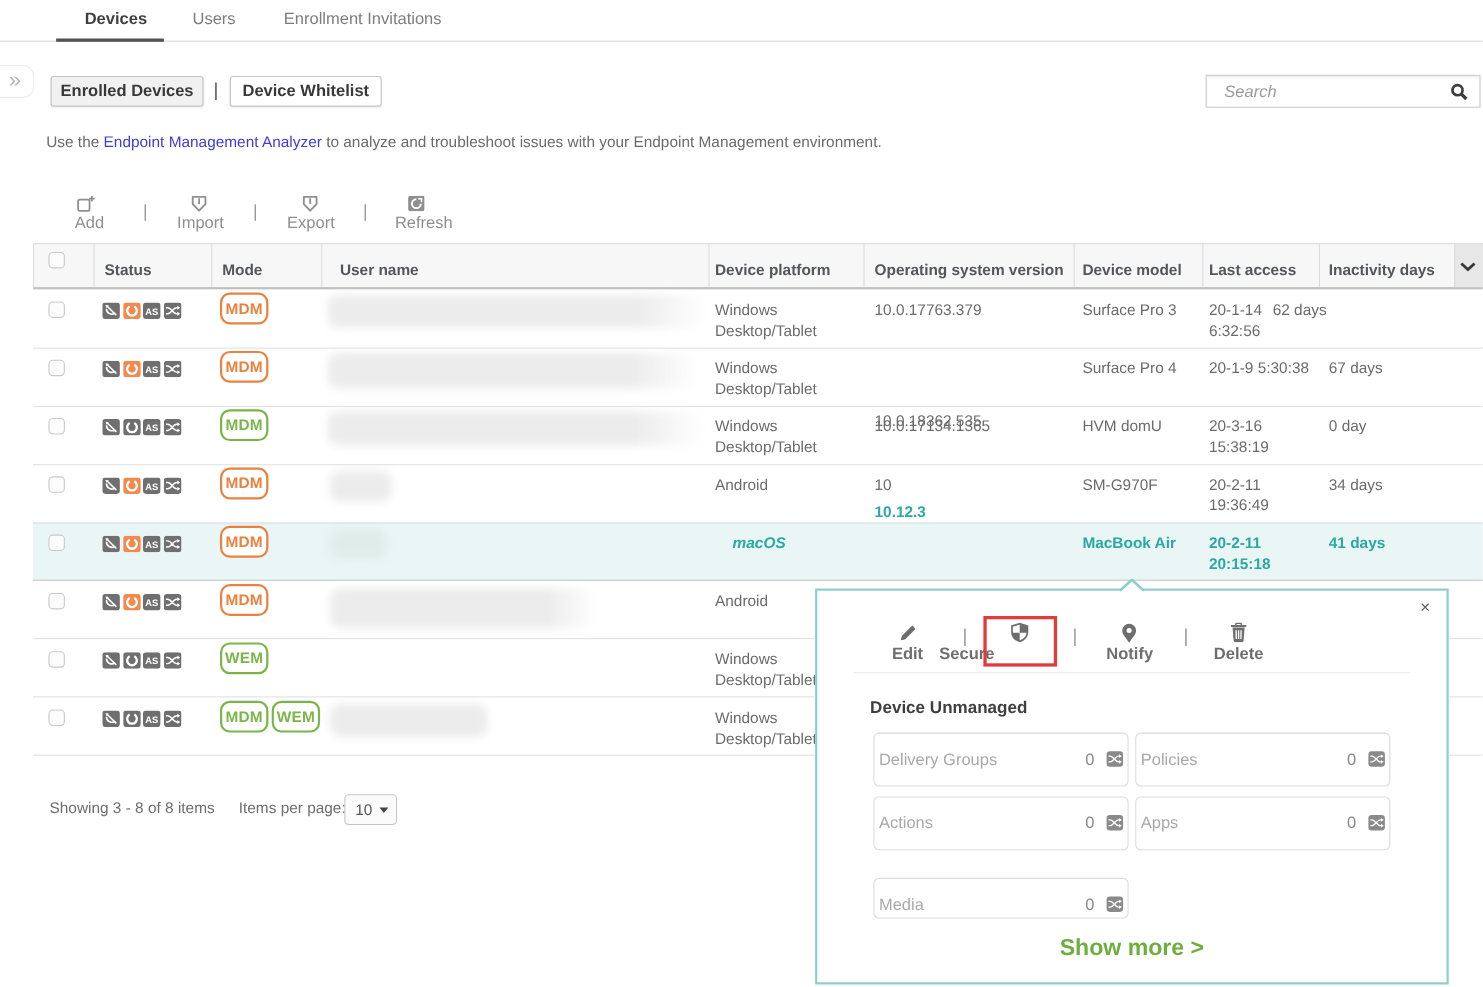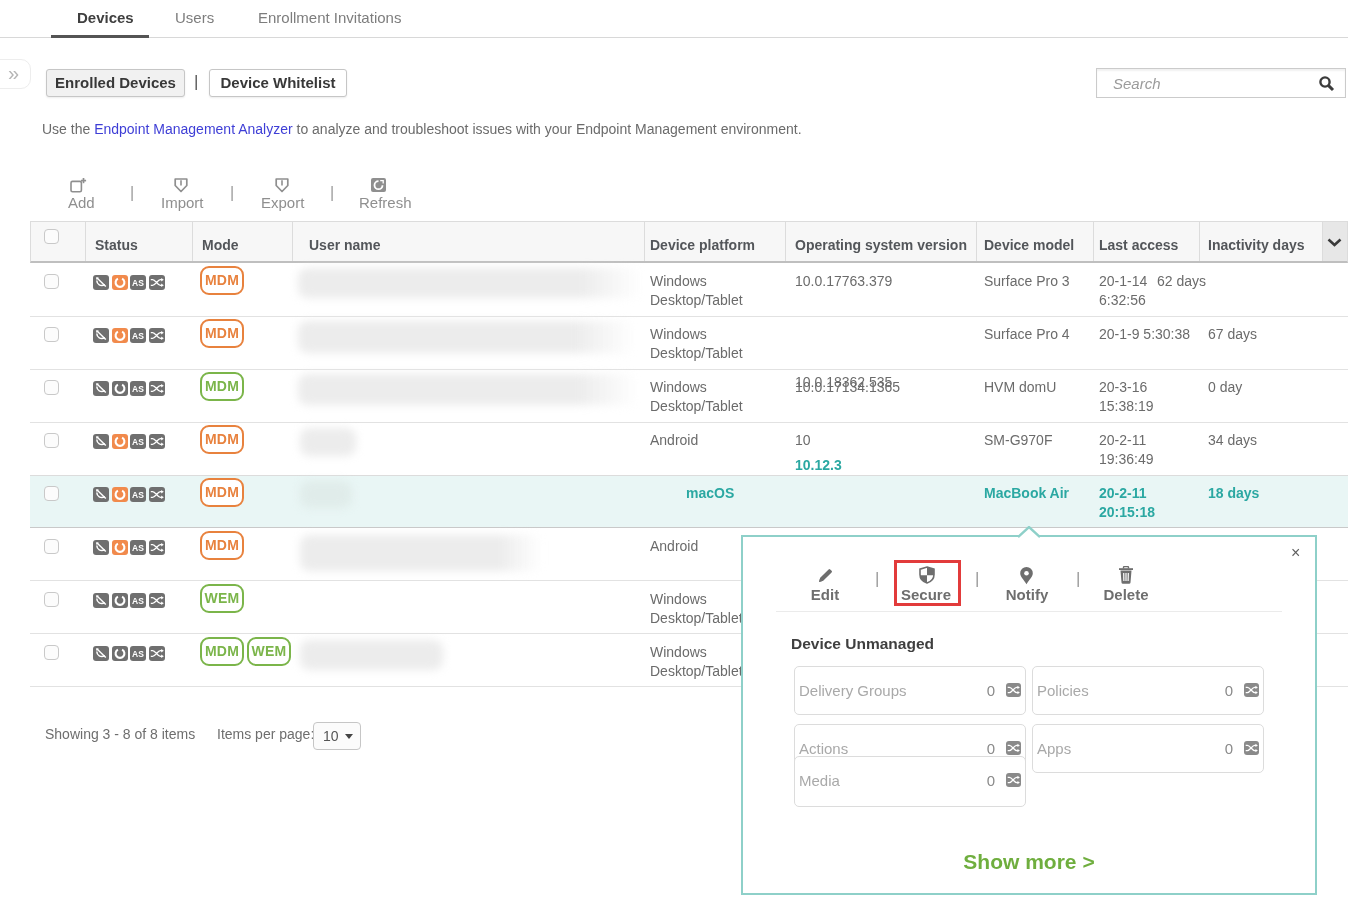--- a/index.html
+++ b/index.html
@@ -255,25 +255,25 @@
       <text x="8" y="11" text-anchor="middle" font-family="Liberation Sans" font-size="8.5" font-weight="bold" fill="#fff">AS</text>
     </svg>
   <svg class="abs" style="left:149px; top:487px;" width="16" height="15" viewBox="0 0 16 15">
       <rect width="16" height="15" rx="3" fill="#6f6f6f"></rect>
       <path d="M1.8 4.7 H3.6 C6.4 4.7 8.6 10.3 11.4 10.3 H13 M1.8 10.3 H3.6 C6.4 10.3 8.6 4.7 11.4 4.7 H13" fill="none" stroke="#fff" stroke-width="1.3"></path>
       <path d="M12.2 2.9 l2.6 1.8 l-2.6 1.8 z" fill="#fff"></path>
       <path d="M12.2 8.5 l2.6 1.8 l-2.6 1.8 z" fill="#fff"></path>
     </svg>
   <div class="badge" style="left:200px; top:478px;">MDM</div>
   <div class="blob" style="left:300px; top:481px; width:52px; height:27px; background:#e0ecea;"></div>
-  <div class="cell teal" style="left:686px; top:484px;">macOS</div>
+  <div class="cell teal" style="left:666px; top:484px;font-style:italic;">macOS</div>
   <div class="cell teal" style="left:795px; top:456px;">10.12.3</div>
   <div class="cell teal" style="left:984px; top:484px;">MacBook Air</div>
   <div class="cell teal" style="left:1099px; top:484px; width:95px;">20-2-11<br>20:15:18</div>
-  <div class="cell teal" style="left:1208px; top:484px;">18 days</div>
+  <div class="cell teal" style="left:1208px; top:484px;">41 days</div>
 
   <div class="cb" style="top:539px;"></div>
   <svg class="abs" style="left:93px; top:540px;" width="16" height="15" viewBox="0 0 16 15">
       <rect width="16" height="15" rx="3" fill="#6f6f6f"></rect>
       <path d="M3.8 5.6 C3.8 9.4 7.6 11.8 11.9 9.8" fill="none" stroke="#fff" stroke-width="1.5"></path>
       <line x1="3.8" y1="2.8" x2="12.8" y2="11.6" stroke="#fff" stroke-width="1.4"></line>
       <path d="M2.9 2.3 l3.1 0.5 l-2.3 2.1 z" fill="#fff"></path>
     </svg>
   <svg class="abs" style="left:112px; top:540px;" width="16" height="15" viewBox="0 0 16 15">
       <rect width="16" height="15" rx="3" fill="#f18a4c"></rect>
@@ -361,21 +361,21 @@
       <path d="M3 15 l1.2-4.2 L12.6 2.4 a1.1 1.1 0 0 1 1.6 0 l1.4 1.4 a1.1 1.1 0 0 1 0 1.6 L7.2 13.8 z" fill="#6e6e6e"></path>
       <path d="M3 15 l1.2-4.2 l3 3 z" fill="#6e6e6e"></path>
     </svg>
   <div class="ptool" style="left:800px; width:50px; z-index:12;">Edit</div>
   <div class="psep" style="left:875px; z-index:12;">|</div>
   <svg class="abs" style="left:918px; top:566px; z-index:12;" width="18" height="18" viewBox="0 0 18 18">
       <path d="M9 1 L16 3.2 V8.5 C16 12.8 13 15.7 9 17 C5 15.7 2 12.8 2 8.5 V3.2 Z" fill="none" stroke="#6e6e6e" stroke-width="1.6"></path>
       <path d="M9 1 L16 3.2 V8.5 C16 9 16 9 15.9 9.3 L9 9.3 Z" fill="#6e6e6e"></path>
       <path d="M9 9.3 L9 17 C5 15.7 2.2 12.8 2.1 9.3 Z" fill="#6e6e6e"></path>
     </svg>
-  <div class="ptool" style="left:895px; width:62px; z-index:12;">Secure</div>
+  <div class="ptool" style="left:848px; width:62px; z-index:12;">Secure</div>
   <div class="abs" style="left:894px; top:560px; width:67px; height:46px; border:3px solid #e23b3b; z-index:13;"></div>
   <div class="psep" style="left:975px; z-index:12;">|</div>
   <svg class="abs" style="left:1018px; top:566px; z-index:12;" width="17" height="19" viewBox="0 0 17 19">
       <path d="M8.5 1 a6.3 6.3 0 0 1 6.3 6.3 c0 3.4-3.4 6-6.3 11 C5.6 13.3 2.2 10.7 2.2 7.3 A6.3 6.3 0 0 1 8.5 1 z" fill="#6e6e6e"></path>
       <circle cx="8.5" cy="7.2" r="2.3" fill="#fff"></circle>
     </svg>
   <div class="ptool" style="left:996px; width:62px; z-index:12;">Notify</div>
   <div class="psep" style="left:1076px; z-index:12;">|</div>
   <svg class="abs" style="left:1118px; top:566px; z-index:12;" width="16" height="18" viewBox="0 0 16 18">
       <path d="M2.5 4.5 h11 l-1 12 a1.4 1.4 0 0 1 -1.4 1.3 h-6.2 a1.4 1.4 0 0 1 -1.4 -1.3 z" fill="#6e6e6e"></path>
@@ -418,21 +418,21 @@
     </div>
   <div class="field" style="left:1032px; top:724px; z-index:12;">
       <span class="lab">Apps</span>
       <span class="val">0</span>
       <span class="fic"><svg width="15" height="14" viewBox="0 0 16 15">
           <path d="M1.8 4.7 H3.6 C6.4 4.7 8.6 10.3 11.4 10.3 H13 M1.8 10.3 H3.6 C6.4 10.3 8.6 4.7 11.4 4.7 H13" fill="none" stroke="#fff" stroke-width="1.3"></path>
           <path d="M12.2 2.9 l2.6 1.8 l-2.6 1.8 z" fill="#fff"></path>
           <path d="M12.2 8.5 l2.6 1.8 l-2.6 1.8 z" fill="#fff"></path>
         </svg></span>
     </div>
-  <div class="field" style="left:794px; top:756px; height:51px; z-index:12;padding-left:16px;">
+  <div class="field" style="left:794px; top:798px; height:37px; z-index:12;padding-left:16px;">
       <span class="lab">Media</span>
       <span class="val">0</span>
       <span class="fic"><svg width="15" height="14" viewBox="0 0 16 15">
           <path d="M1.8 4.7 H3.6 C6.4 4.7 8.6 10.3 11.4 10.3 H13 M1.8 10.3 H3.6 C6.4 10.3 8.6 4.7 11.4 4.7 H13" fill="none" stroke="#fff" stroke-width="1.3"></path>
           <path d="M12.2 2.9 l2.6 1.8 l-2.6 1.8 z" fill="#fff"></path>
           <path d="M12.2 8.5 l2.6 1.8 l-2.6 1.8 z" fill="#fff"></path>
         </svg></span>
     </div>
   <div class="abs" style="left:794px; top:850px; width:470px; text-align:center; font-size:21px; font-weight:bold; color:#6fae3e; z-index:12;">Show more &gt;</div>
 

